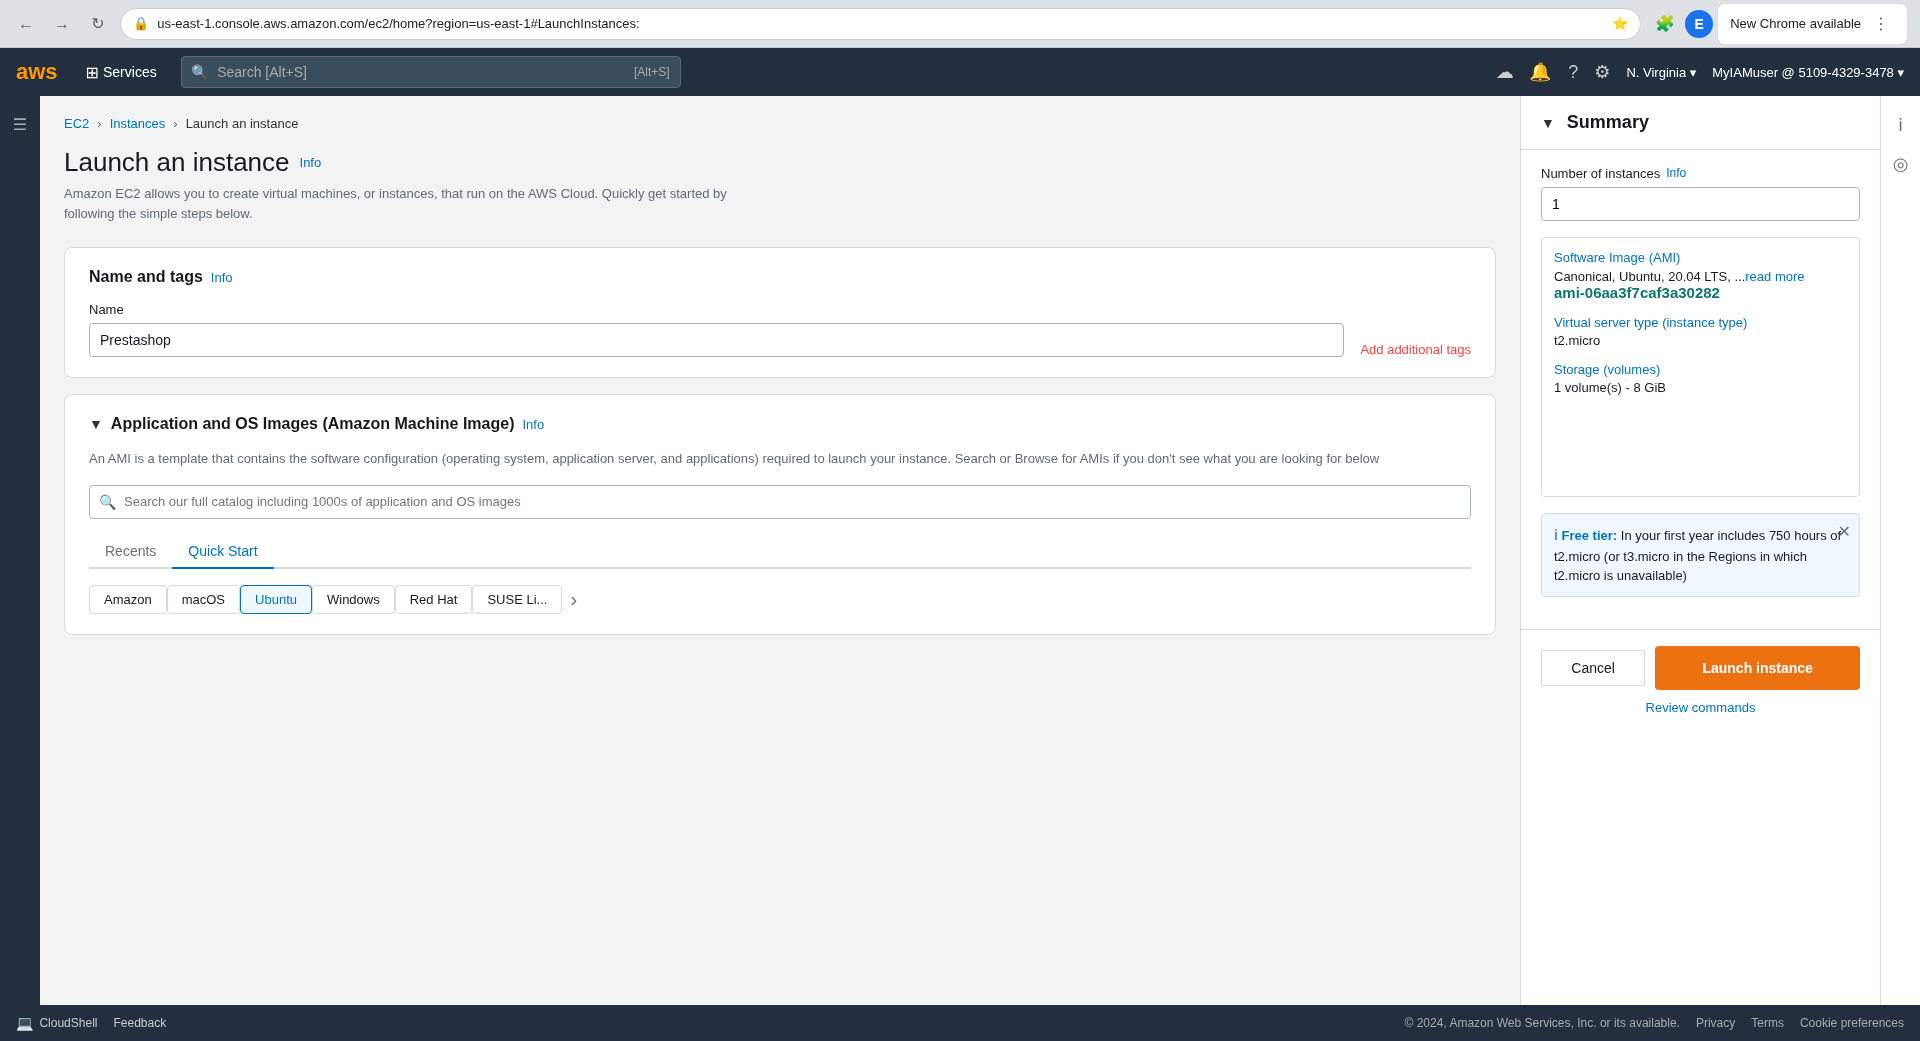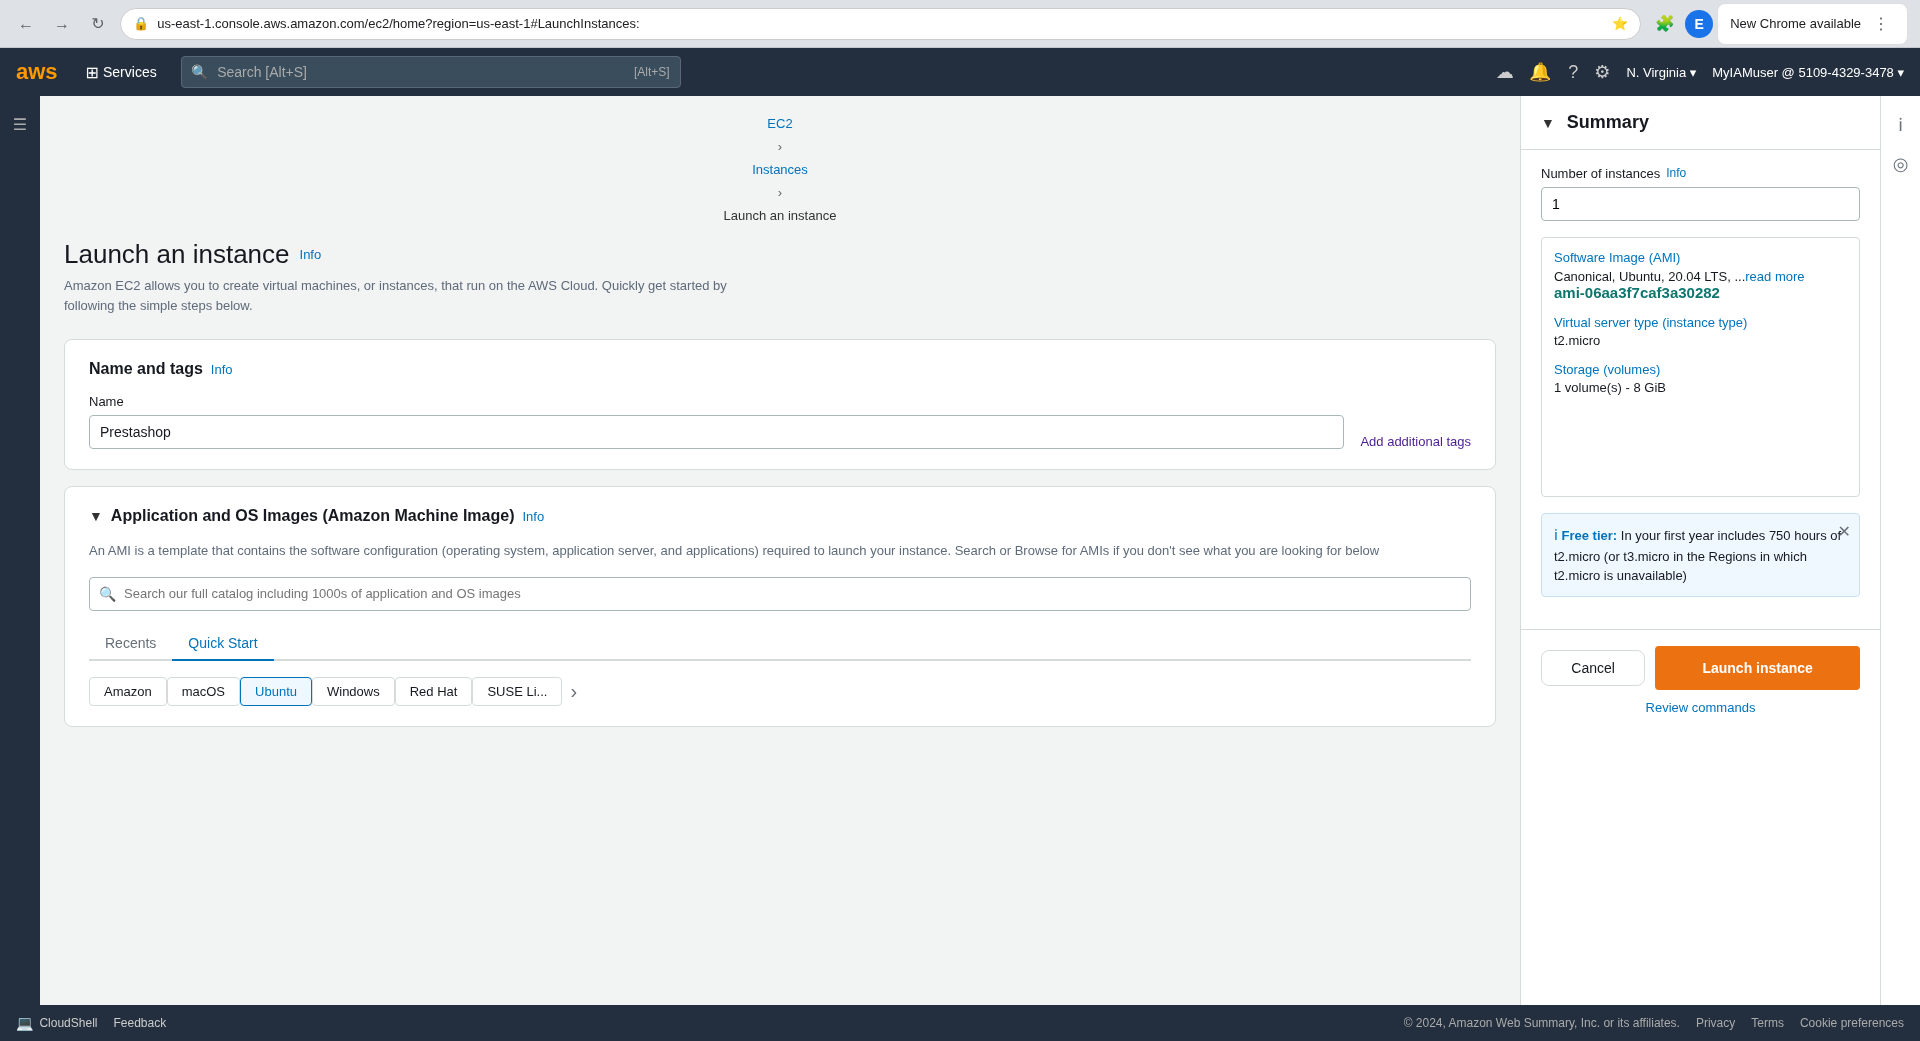--- a/index.html
+++ b/index.html
@@ -192,21 +192,20 @@
       padding: 20px 24px;
     }
 
     
     .breadcrumb {
       display: flex;
       align-items: center;
       gap: 8px;
       margin-bottom: 16px;
       font-size: 13px;
-      flex-direction: column;
     }
     .breadcrumb-link {
       color: #0073bb;
       cursor: pointer;
       text-decoration: none;
     }
     .breadcrumb-sep { color: #666; }
     .breadcrumb-current { color: #333; }
 
     
@@ -271,21 +270,21 @@
       height: 34px;
       border: 1px solid #aab7b8;
       border-radius: 4px;
       padding: 0 10px;
       font-size: 14px;
       color: #16191f;
       outline: none;
     }
 
     .add-tags-link {
-      color: #4c1d95;
+      color: #ef4444;
       font-size: 13px;
       cursor: pointer;
       display: inline-block;
     }
 
     
     .name-form-row {
       display: flex;
       gap: 16px;
       align-items: flex-end;
@@ -481,21 +480,21 @@
     .summary-btn-row {
       display: flex;
       gap: 10px;
       align-items: center;
     }
     .cancel-btn {
       flex: 1;
       height: 36px;
       background: white;
       border: 1px solid #d5dbdb;
-      border-radius: 8px;
+      border-radius: 1px;
       font-size: 14px;
       color: #16191f;
       cursor: pointer;
     }
     .launch-btn {
       flex: 2;
       height: 44px;
       background: #ec7211;
       border: none;
       border-radius: 4px;
@@ -732,18 +731,18 @@
 
 </div>
 
 <div class="bottom-bar">
   <button class="cloudshell-btn">
     <span style="font-size:14px;">💻</span>
     <span>CloudShell</span>
   </button>
   <button class="feedback-btn">Feedback</button>
   <div class="bottom-bar-right">
-    <span>© 2024, Amazon Web Summary, Inc. or its affiliates.</span>
+    <span>© 2024, Amazon Web Services, Inc. or its available.</span>
     <a class="bottom-bar-link">Privacy</a>
     <a class="bottom-bar-link">Terms</a>
     <a class="bottom-bar-link">Cookie preferences</a>
   </div>
 </div>
 
 </body></html>

